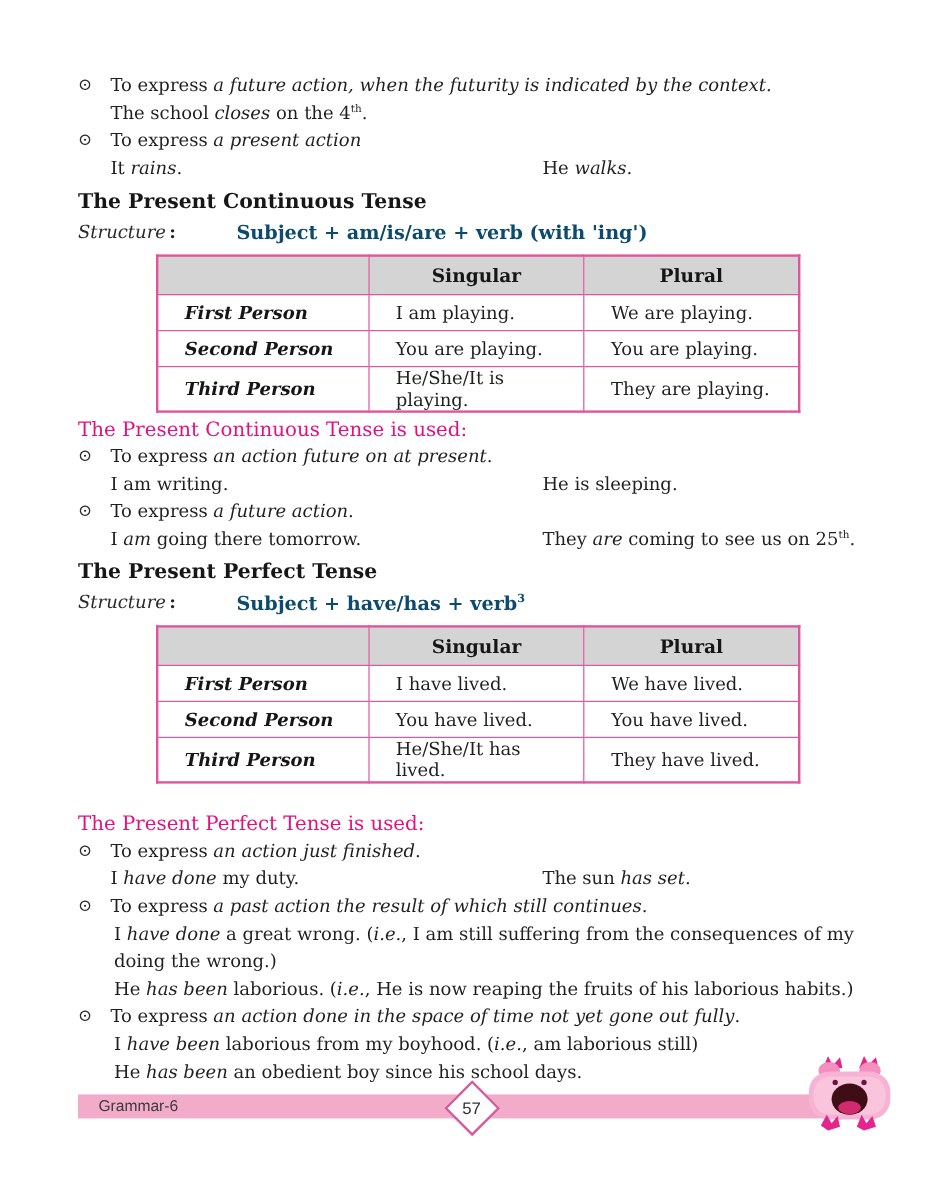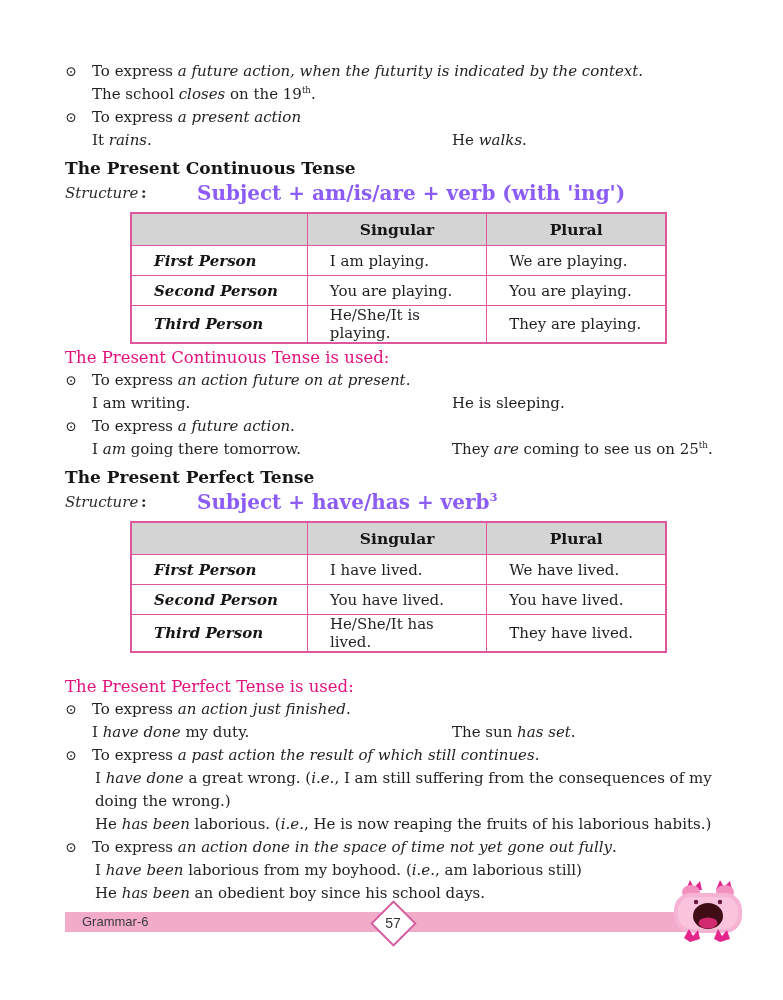--- a/index.html
+++ b/index.html
@@ -21,21 +21,21 @@
 
   .ex-row { display:flex; line-height:23px; padding-left:27px; }
   .ex-left { flex:0 0 360px; }
   .ex-right { flex:1; }
   .ex-full { line-height:23px; padding-left:30px; }
 
   .tense-title { font-weight:bold; font-size:17px; line-height:25px; margin-top:4px; color:#161616; }
   .structure-row { display:flex; line-height:25px; }
   .structure-label { font-style:italic; flex:0 0 76px; color:#2a2a2a; }
   .structure-colon { flex:0 0 56px; font-weight:bold; }
-  .structure-value { font-weight:bold; font-size:20px; color:#8b5cf6; }
+  .structure-value { font-weight:bold; font-size:16px; color:#0c4a6e; }
 
   table.tense {
     border-collapse:collapse;
     margin:6px 0 2px 65px;
     width:537px;
     border:2px solid #e0569e;
   }
   table.tense th, table.tense td { border:1px solid #e0569e;margin-left:36px; }
   table.tense th {
     background:#d4d4d4; font-size:15.5px; font-weight:bold;
@@ -69,21 +69,21 @@
 
 <div class="page">
   <div class="content">
 
     <div>
       <div class="bullet">
         <span class="mark">⊙</span>
         <span class="txt"><span>To express </span><span class="it">a future action, when the futurity is indicated by the context.</span></span>
       </div>
       <div class="ex-row">
-        <span class="ex-right"><span>The school </span><span class="it">closes</span><span> on the 19</span><sup>th</sup><span>.</span></span>
+        <span class="ex-right"><span>The school </span><span class="it">closes</span><span> on the 4</span><sup>th</sup><span>.</span></span>
       </div>
       <div class="bullet">
         <span class="mark">⊙</span>
         <span class="txt"><span>To express </span><span class="it">a present action</span></span>
       </div>
       <div class="ex-row">
         <span class="ex-left"><span>It </span><span class="it">rains</span><span>.</span></span>
         <span class="ex-right"><span>He </span><span class="it">walks</span><span>.</span></span>
       </div>
     </div>

